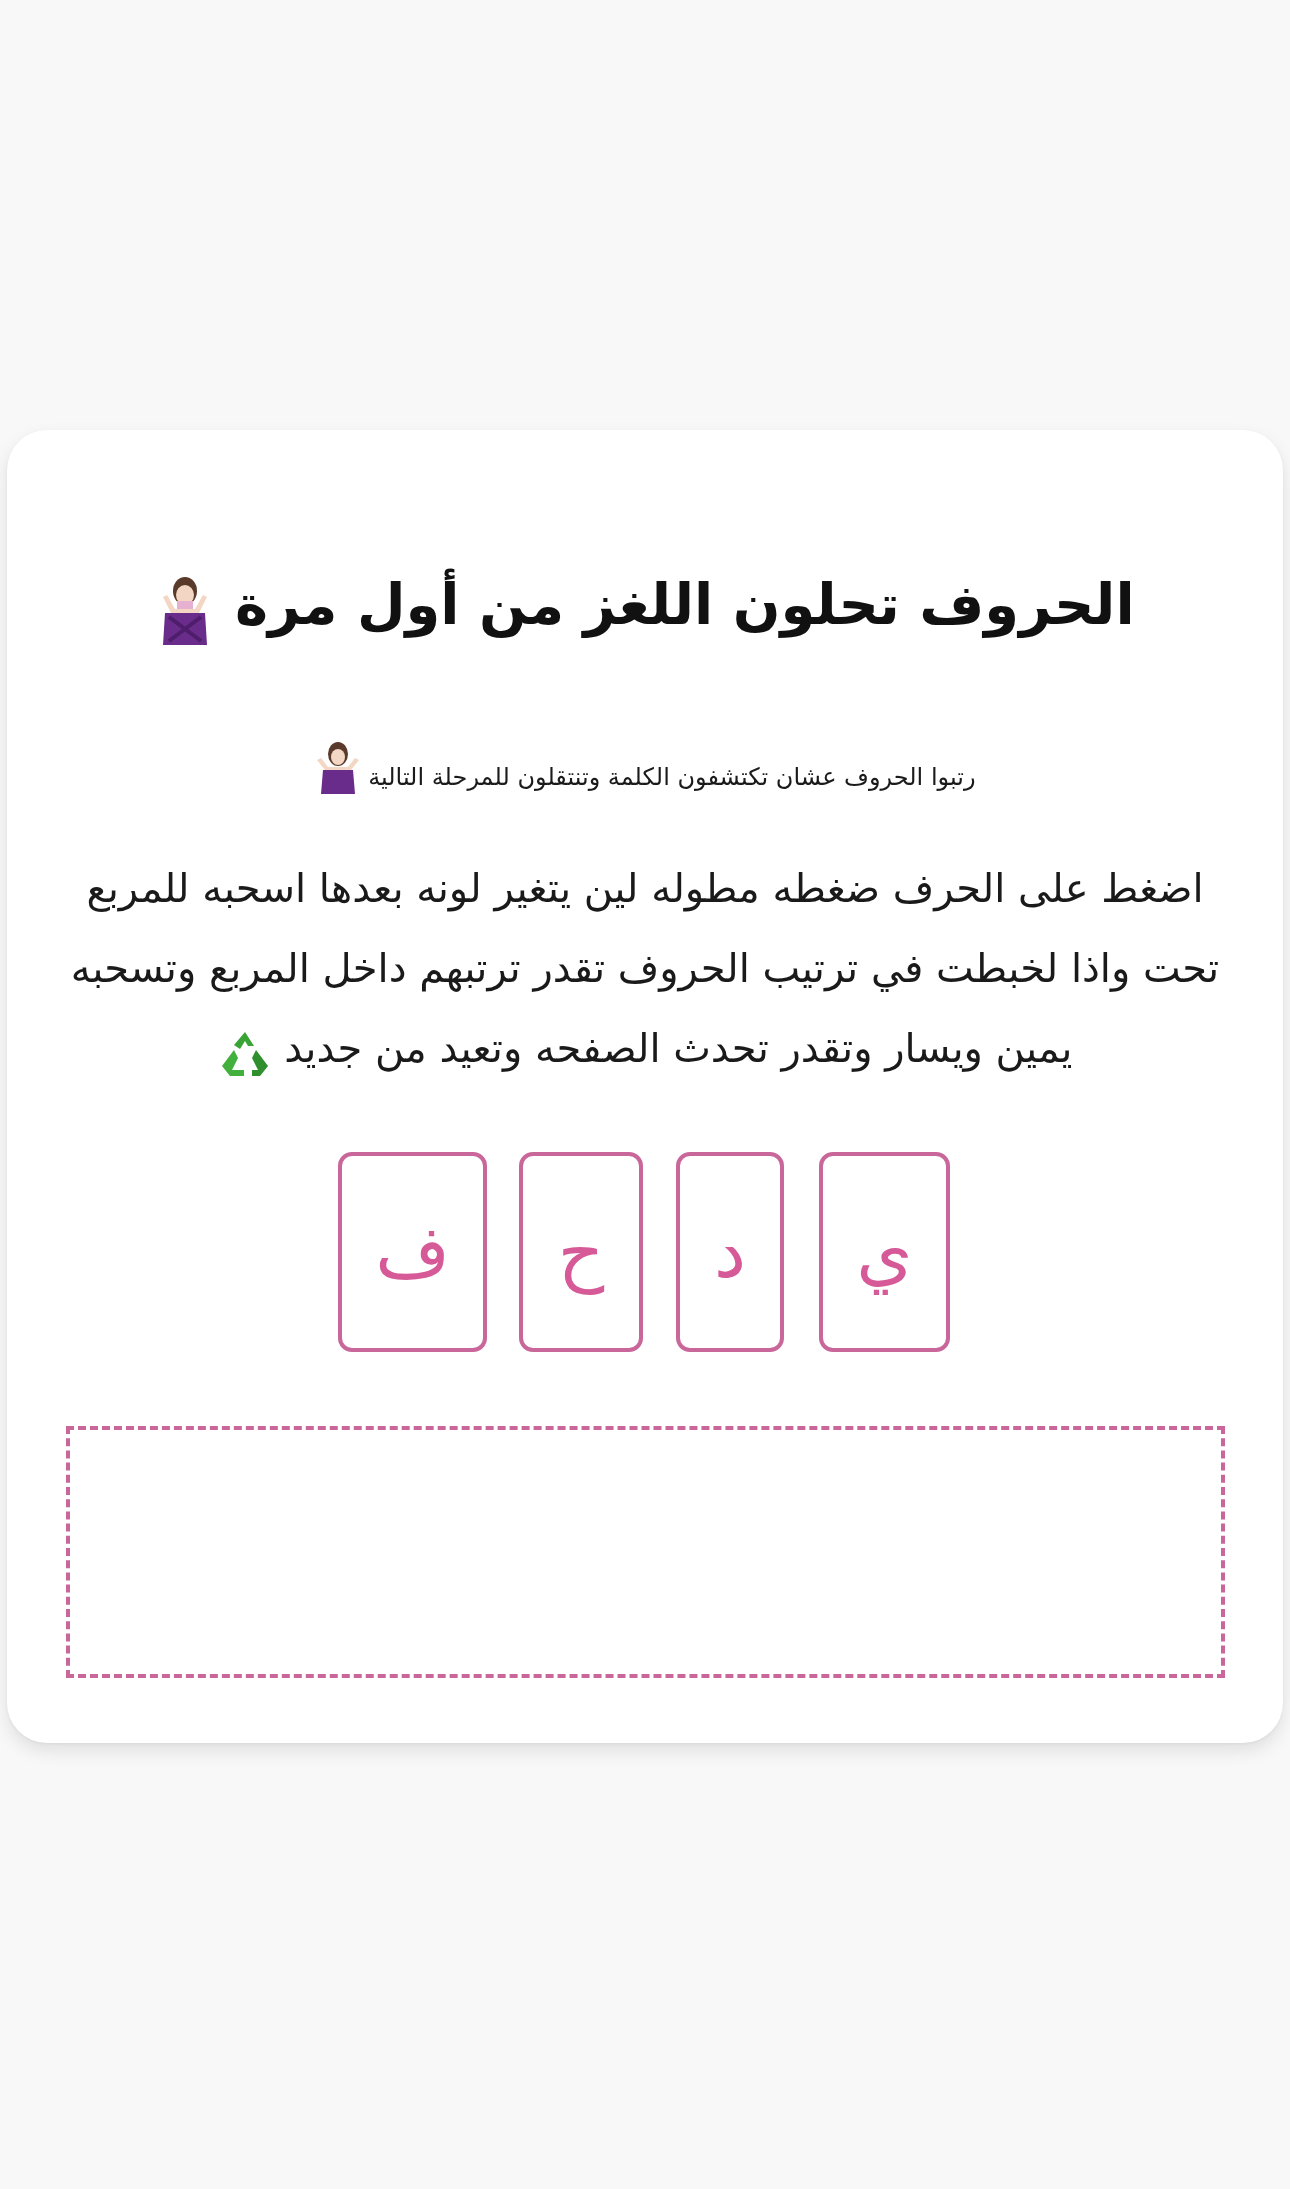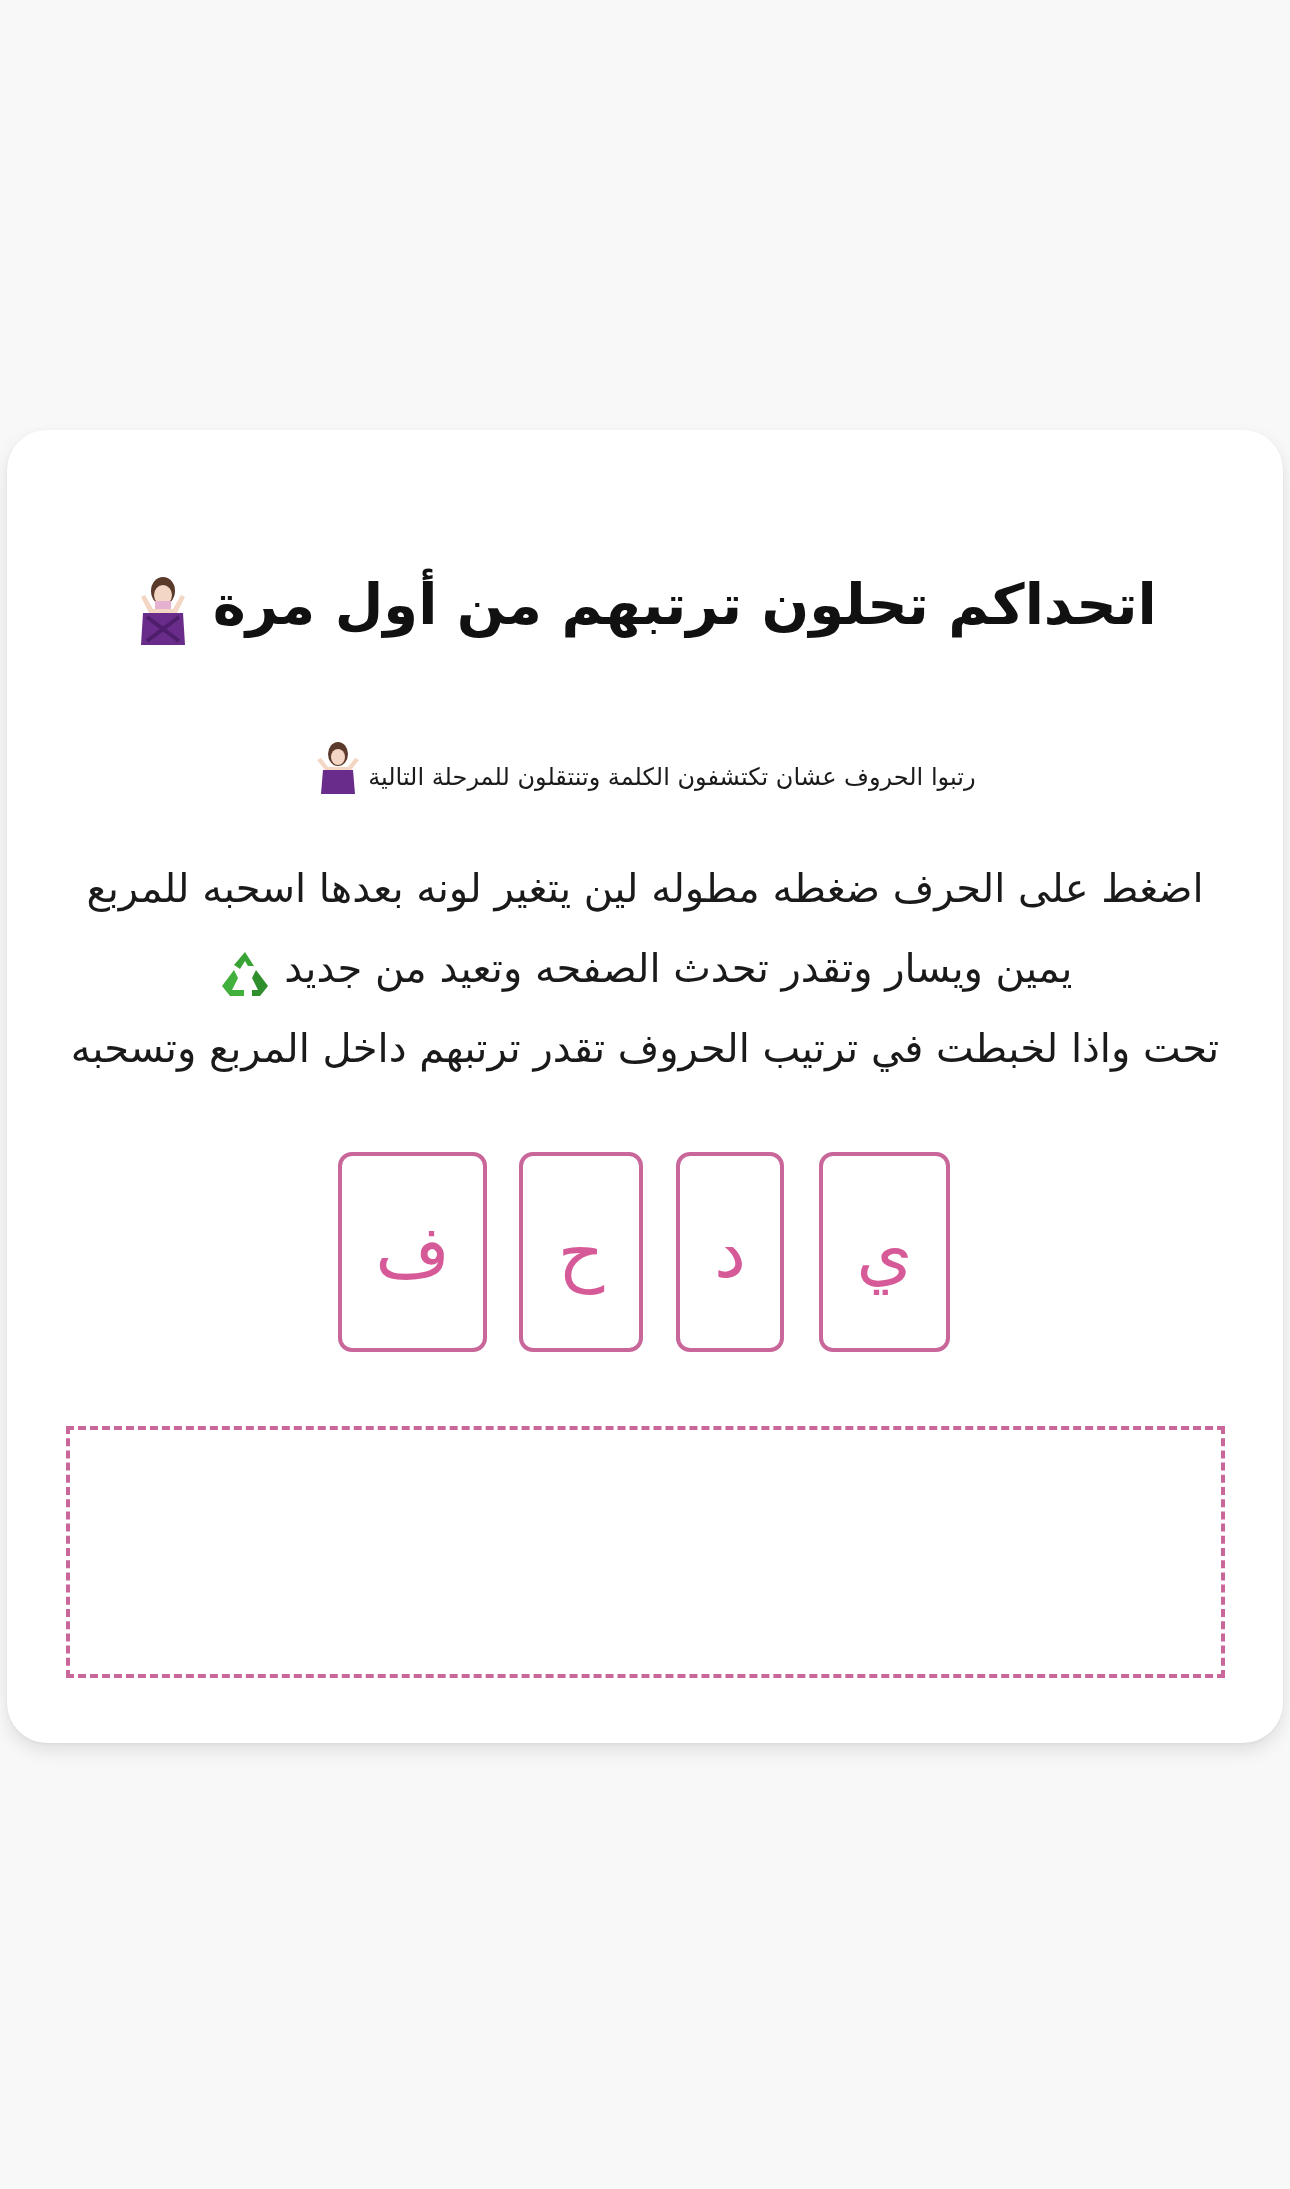--- a/index.html
+++ b/index.html
@@ -111,21 +111,21 @@
       height: 50px;
       vertical-align: middle;
     }
   </style>
 </head>
 <body>
 
 <div class="card"></div>
 
 <div class="title">
-  <span>اتحداكم تحلون ترتبهم من أول مرة</span>
+  <span>الحروف تحلون اللغز من أول مرة</span>
   <span class="icon-person">
     <svg width="60" height="72" viewBox="0 0 60 72">
       <ellipse cx="30" cy="18" rx="12" ry="14" fill="#5a3a2a"></ellipse>
       <ellipse cx="30" cy="22" rx="9" ry="10" fill="#f4d6c4"></ellipse>
       <path d="M8 24 L16 40 L44 40 L52 24 L48 22 L40 36 L20 36 L12 22 Z" fill="#f4d6c4"></path>
       <path d="M10 40 L50 40 L52 72 L8 72 Z" fill="#6a2c8a"></path>
       <path d="M14 44 L46 68 M46 44 L14 68" stroke="#4e1d6b" stroke-width="4"></path>
       <rect x="22" y="28" width="16" height="8" fill="#e6b0d0"></rect>
     </svg>
   </span>
@@ -138,31 +138,31 @@
       <ellipse cx="23" cy="14" rx="10" ry="12" fill="#5a3a2a"></ellipse>
       <ellipse cx="23" cy="17" rx="7" ry="8" fill="#f4d6c4"></ellipse>
       <path d="M2 20 L10 30 L36 30 L44 20 L40 18 L33 27 L13 27 L6 18 Z" fill="#f4d6c4"></path>
       <path d="M8 30 L38 30 L40 54 L6 54 Z" fill="#6a2c8a"></path>
     </svg>
   </span>
 </div>
 
 <div class="instructions">
   <span class="line">اضغط على الحرف ضغطه مطوله لين يتغير لونه بعدها اسحبه للمربع</span>
+  <span class="line">تحت واذا لخبطت في ترتيب الحروف تقدر ترتبهم داخل المربع وتسحبه</span>
   <span class="line">
     <span>يمين ويسار وتقدر تحدث الصفحه وتعيد من جديد</span>
     <span class="icon-recycle">
       <svg width="54" height="50" viewBox="0 0 54 50">
         <path d="M27 2 L36 16 L30 16 L27 11 L22 19 L16 15 Z" fill="#3aa335"></path>
         <path d="M38 20 L50 36 L42 46 L34 46 L34 40 L40 40 L34 28 Z" fill="#2f8f2c"></path>
         <path d="M16 20 L4 36 L12 46 L26 46 L26 40 L14 40 L20 28 Z" fill="#42b03c"></path>
       </svg>
     </span>
   </span>
-  <span class="line">تحت واذا لخبطت في ترتيب الحروف تقدر ترتبهم داخل المربع وتسحبه</span>
 </div>
 
 <div class="tiles">
   <div class="tile" style="left:338px;width:149px;">ف</div>
   <div class="tile" style="left:519px;width:124px;">ح</div>
   <div class="tile" style="left:676px;width:108px;">د</div>
   <div class="tile" style="left:819px;width:131px;">ي</div>
 </div>
 
 <div class="drop-zone">

